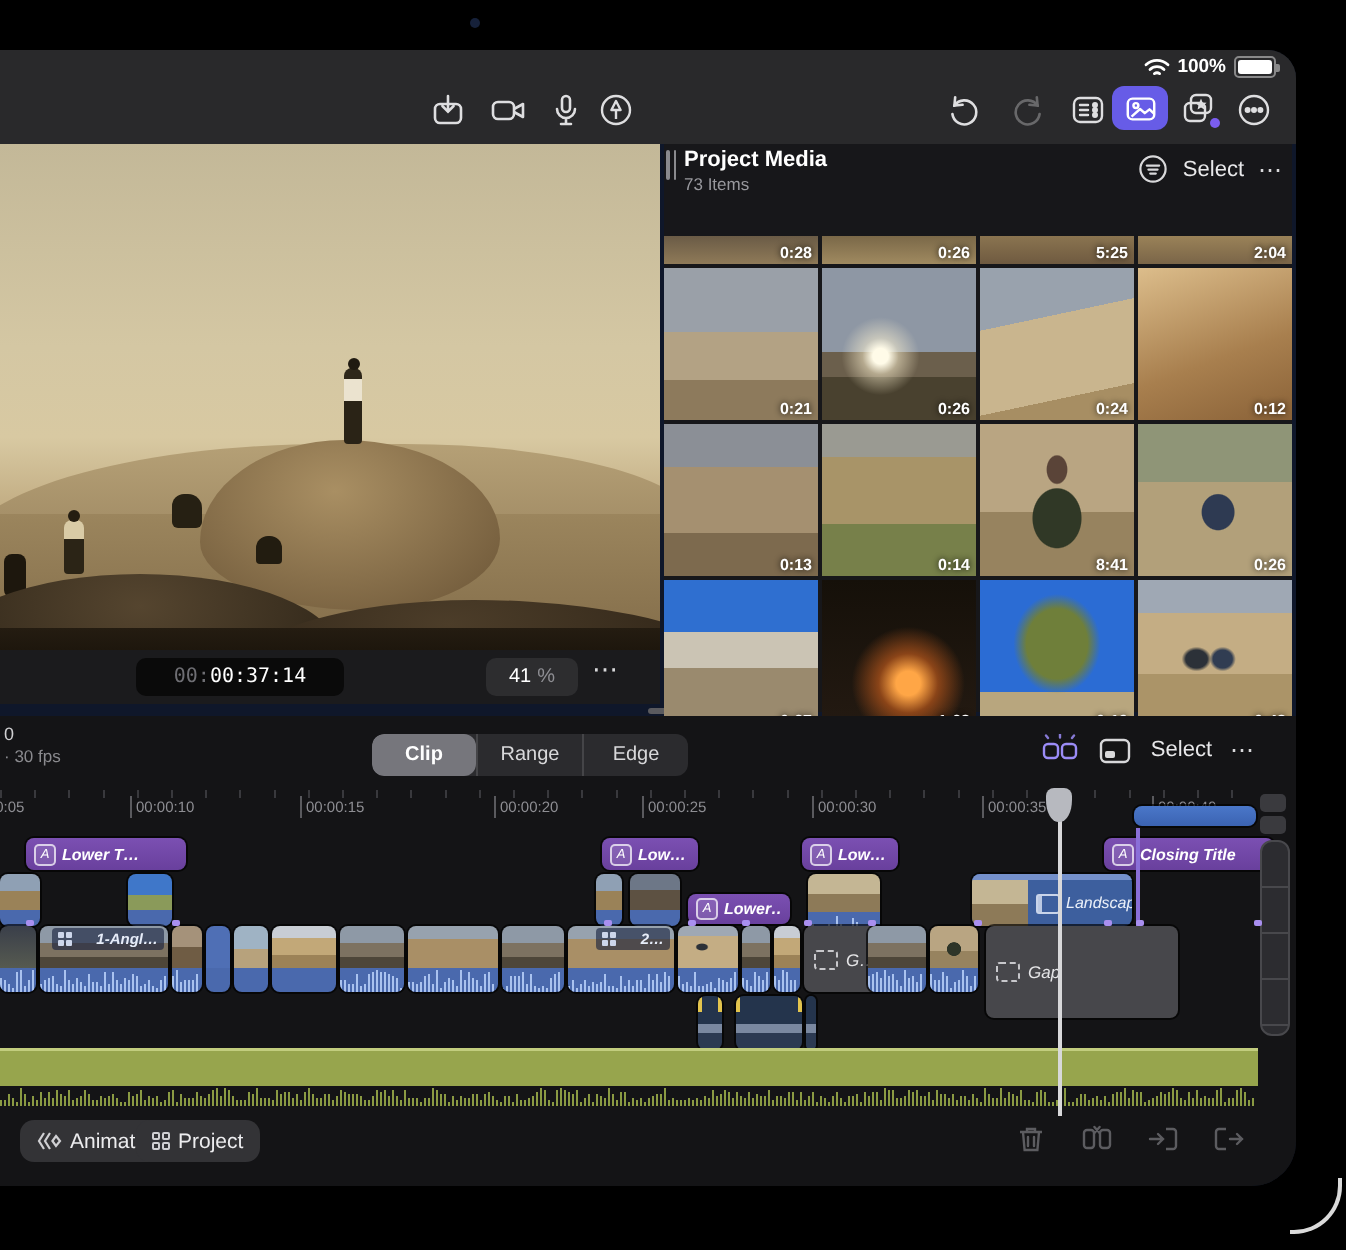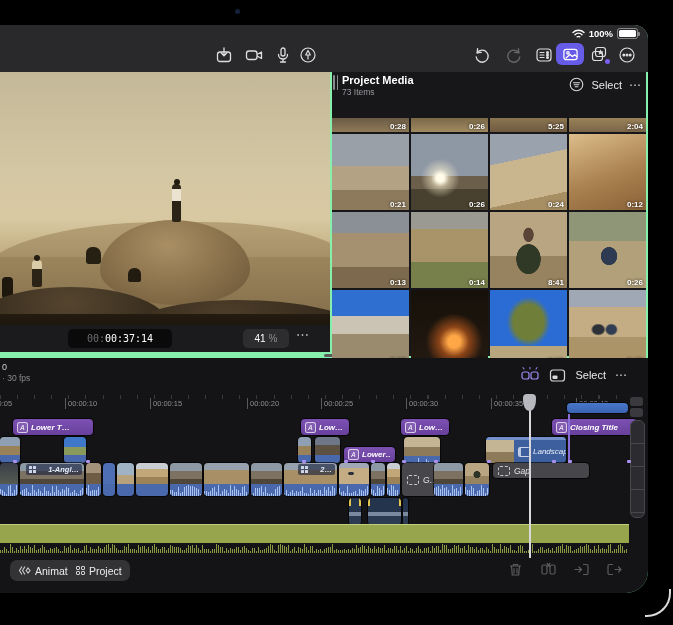--- a/index.html
+++ b/index.html
@@ -1,19 +1,19 @@
 <!DOCTYPE html>
 <html><head>
 <meta charset="utf-8">
 <style>
   html,body{margin:0;padding:0;background:#000;}
   .stage{position:relative;width:673px;height:625px;background:#000;overflow:hidden;
          font-family:"Liberation Sans",sans-serif;-webkit-font-smoothing:antialiased;}
   
-  .app{position:absolute;left:0;top:25px;width:648px;height:568px;background:#86efac;
+  .app{position:absolute;left:0;top:25px;width:648px;height:568px;background:#0f172a;
        border-radius:0 14px 22px 0;overflow:hidden;}
   .camera-dot{position:absolute;left:235px;top:9px;width:5px;height:5px;border-radius:50%;background:#16213a;}
   .corner-arc{position:absolute;right:2px;bottom:8px;width:24px;height:26px;
       border-right:2.5px solid #e6e6e6;border-bottom:2.5px solid #e6e6e6;border-bottom-right-radius:24px;opacity:.95;}
   
   .toolbar{position:absolute;left:0;top:0;width:100%;height:47px;background:#29292b;}
   .status{position:absolute;top:3px;right:10px;display:flex;align-items:center;gap:4px;color:#fff;}
   .status .pct{font-size:9.5px;font-weight:600;}
   .batt{position:relative;width:19px;height:9px;border:1px solid rgba(255,255,255,.45);border-radius:2.5px;}
   .batt i{position:absolute;inset:1px;background:#fff;border-radius:1.5px;}
@@ -371,20 +371,25 @@
           <div class="thumb sc-sky" style="height: 12px;"></div>
           <div class="thumb sc-sky" style="height: 12px;"></div>
         </div>
     </div>
 
     <div class="timeline">
       <div class="tl-info">
         <div>0</div>
         <div class="l2">· 30 fps</div>
       </div>
+      <div class="seg">
+        <span class="s on">Clip</span>
+        <span class="s">Range</span>
+        <span class="s">Edge</span>
+      </div>
       <div class="tl-right">
         <svg width="20" height="16" viewBox="0 0 20 16" fill="none" stroke="#9b8cf7" stroke-width="1.2">
             <rect x="2" y="5" width="7" height="7" rx="2"></rect>
             <rect x="11" y="5" width="7" height="7" rx="2"></rect>
             <path d="M4 2 l-1-1.3 M10 1.8 v-1.6 M16 2 l1-1.3" stroke-linecap="round" opacity=".85"></path>
           </svg>
         <svg width="17" height="15" viewBox="0 0 17 15" fill="none" stroke="#d8d8da" stroke-width="1.2">
             <rect x="1.5" y="2" width="14" height="11" rx="2.5"></rect>
             <rect x="3.5" y="7.5" width="5" height="3.5" rx="1" fill="#d8d8da" stroke="none"></rect>
           </svg>
@@ -738,21 +743,21 @@
               <i style="height: 8.5px;"></i>
               <i style="height: 2.5px;"></i>
               <i style="height: 5.3px;"></i>
               <i style="height: 6.2px;"></i>
               <i style="height: 10.9px;"></i>
               <i style="height: 7.9px;"></i>
               <i style="height: 3.4px;"></i>
               <i style="height: 8.1px;"></i>
             </span>
           </div>
-          <div class="clip grayclip" style="left: 493px; top: 105px; width: 86px; height: 15px;">
+          <div class="clip grayclip" style="left: 493px; top: 105px; width: 86px; height: 46px;">
             <span class="gico"></span>
             <span class="glabel">Gap</span>
           </div>
           <div class="clip marks" style="left: 349px; top: 140px; width: 12px; height: 27px;">
             <span class="thumbband mc-cdusk" style="height: 27px;"></span>
           </div>
           <div class="clip marks" style="left: 368px; top: 140px; width: 33px; height: 27px;">
             <span class="thumbband mc-cdusk" style="height: 27px;"></span>
           </div>
           <div class="clip" style="left: 403px; top: 140px; width: 5px; height: 27px;">

